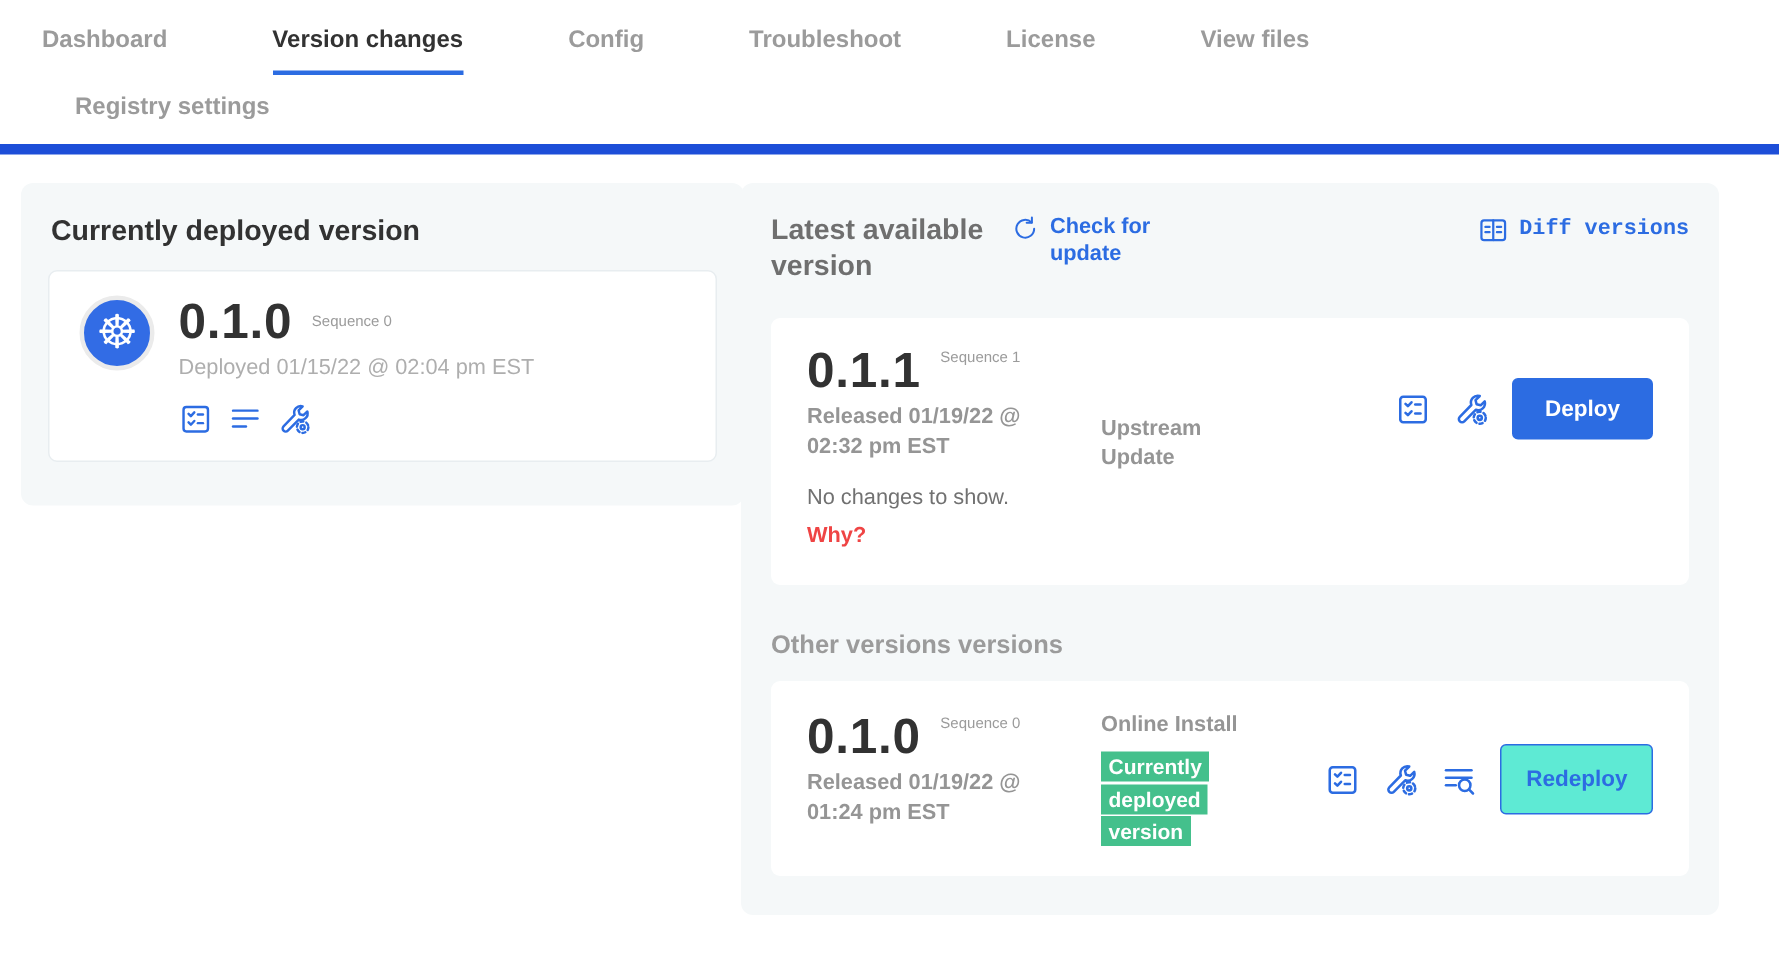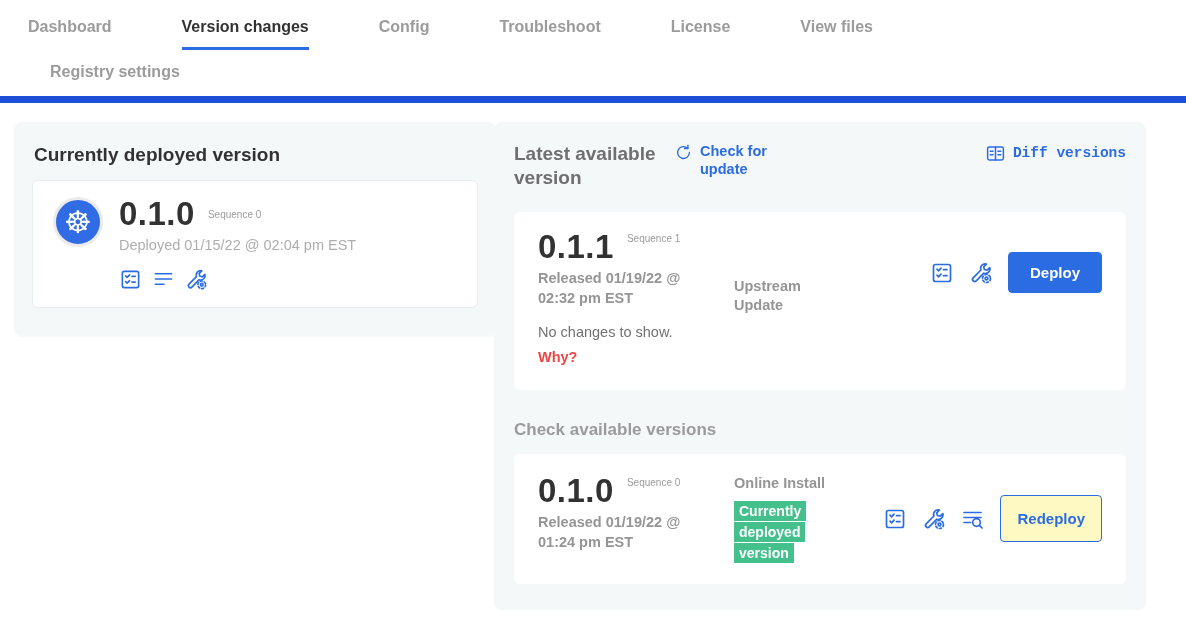--- a/index.html
+++ b/index.html
@@ -79,21 +79,21 @@
   .srcblock { width:112px; color:#959595; font-weight:bold; font-size:14.5px; line-height:1.35; }
   .srcblock.offset { padding-top:47px; }
 
   .actions { margin-left:auto; display:flex; align-items:center; gap:15px; align-self:center; color:#2c6ce2; }
 
   .btn {
     font-family:inherit; font-weight:bold; font-size:15px;
     border-radius:4px; cursor:pointer;
   }
   .btn-primary { background:#2c6ce2; color:#fff; border:1px solid #2c6ce2; padding:11px 21px; }
-  .btn-outline { background:#fef9c3; color:#2c6ce2; border:1px solid #2c6ce2; padding:14px 16px; }
+  .btn-outline { background:#5eead4; color:#2c6ce2; border:1px solid #2c6ce2; padding:14px 16px; }
 
   .no-changes { color:#717171; font-size:14.5px; margin-top:8px; }
   .why-link { color:#ef4444; font-weight:bold; font-size:14.5px; margin-top:9px; display:inline-block; cursor:pointer; }
 
   .other-heading { color:#9b9b9b; font-size:17px; font-weight:bold; margin:30px 0 14px 0; }
 
   .badge-wrap { width:72px; margin-top:8px; }
   .badge {
     background:#44c08c; color:#fff; font-weight:bold; font-size:14px;
     line-height:1.5; padding:2px 5px;
@@ -222,21 +222,21 @@
           </svg>
         </span>
         <button class="btn btn-primary">Deploy</button>
       </div>
     </div>
 
     <div class="no-changes">No changes to show.</div>
     <span class="why-link">Why?</span>
   </div>
 
-  <div class="other-heading">Check available versions</div>
+  <div class="other-heading">Other versions versions</div>
 
   <div class="card other-card">
     <div class="card-top">
       <div class="vblock">
         <div class="vline">
           <span class="version-num">0.1.0</span>
           <span class="sequence seq-narrow">Sequence 0</span>
         </div>
         <div class="released">Released 01/19/22 @ 01:24 pm EST</div>
       </div>

